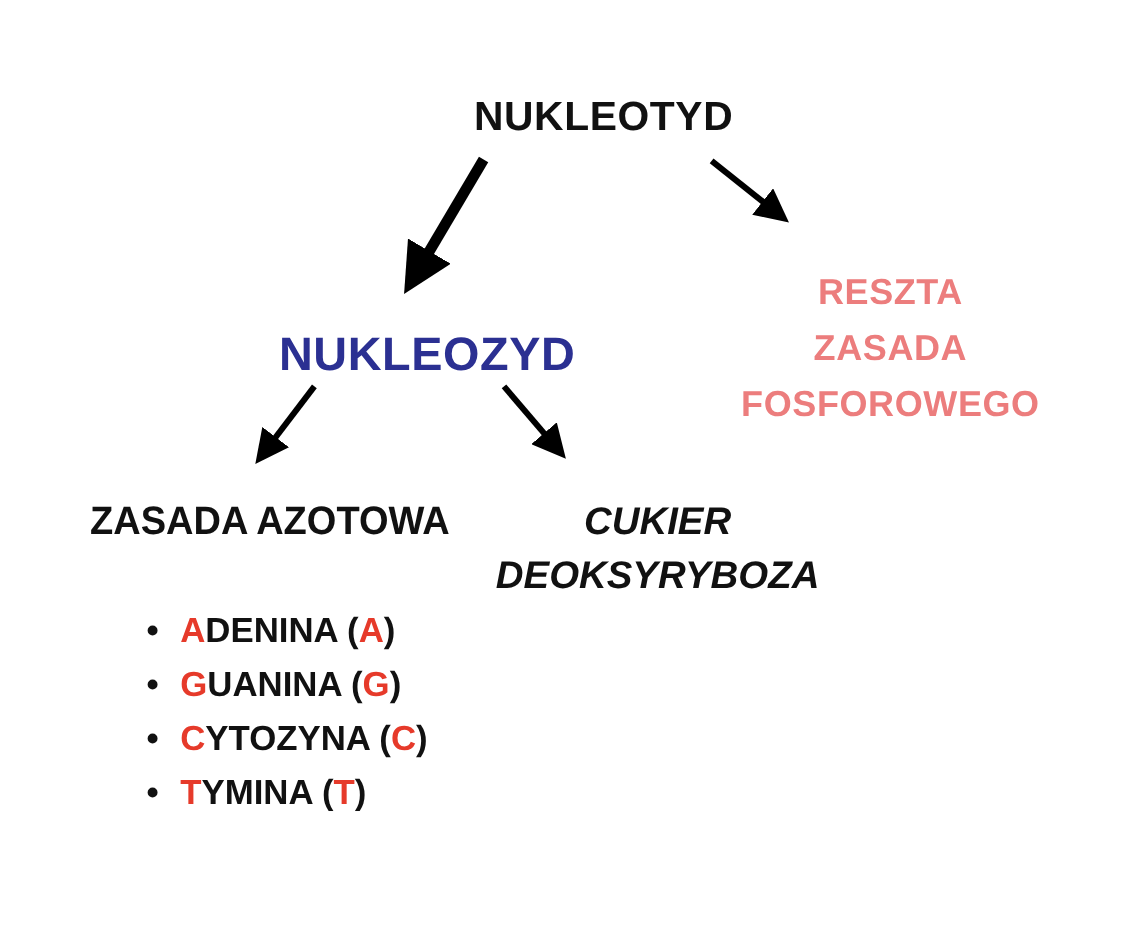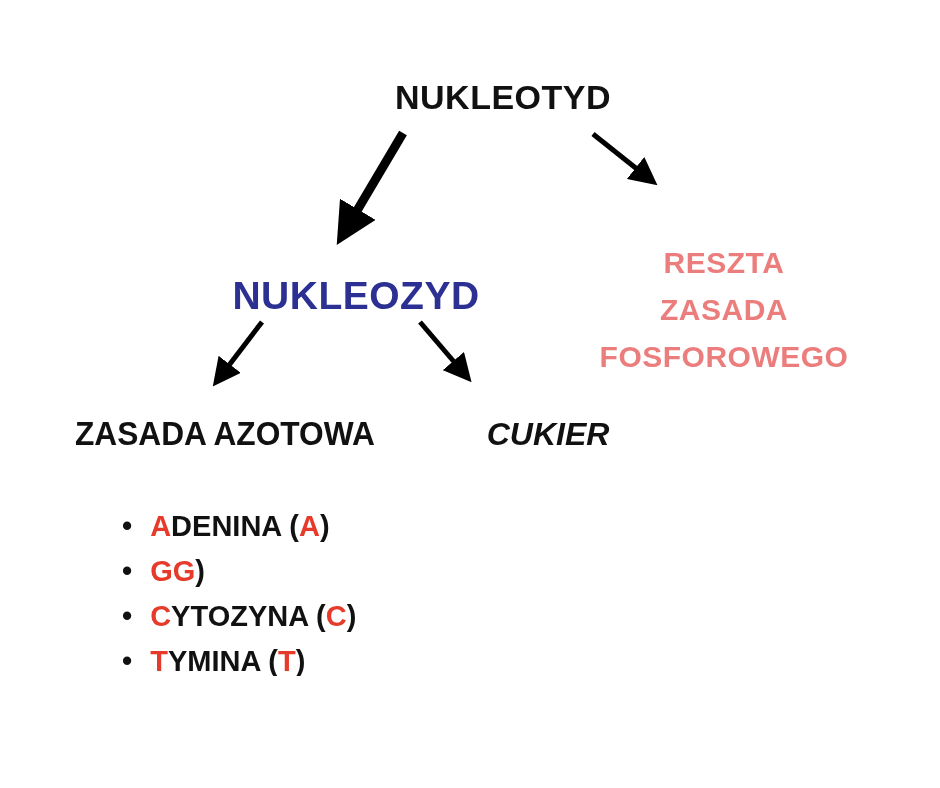--- a/index.html
+++ b/index.html
@@ -47,29 +47,28 @@
   }
   .node-nukleozyd {
     left: 356px;
     top: 274px;
     transform: translateX(-50%);
     font-size: 39px;
     letter-spacing: 0.5px;
     color: var(--color-navy, #2B3092);
   }
   .node-reszta {
-    left: 724px;
+    left: 742px;
     top: 220px;
     transform: translateX(-50%);
     text-align: center;
     font-size: 30px;
     line-height: 47px;
     letter-spacing: 0.5px;
     color: var(--color-salmon, #EC7D7D);
-    margin-top: 19px;
   }
   .node-zasada {
     left: 75px;
     top: 415px;
     font-size: 33px;
     transform: scaleX(0.96);
     transform-origin: left center;
     color: var(--color-text, #111111);
   }
   .node-cukier {
@@ -135,30 +134,31 @@
   <div class="node node-reszta">
     <div>RESZTA</div>
     <div>ZASADA</div>
     <div>FOSFOROWEGO</div>
   </div>
 
   <div class="node node-zasada">ZASADA AZOTOWA</div>
 
   <div class="node node-cukier">
     <div>CUKIER</div>
+    <div>DEOKSYRYBOZA</div>
   </div>
 
   <ul class="bases">
     <li>
       <span class="bullet-dot">•</span>
       <span class="red">A</span><span>DENINA (</span><span class="red">A</span><span>)</span>
     </li>
     <li>
       <span class="bullet-dot">•</span>
-      <span class="red">G</span><span class="red">G</span><span>)</span>
+      <span class="red">G</span><span>UANINA (</span><span class="red">G</span><span>)</span>
     </li>
     <li>
       <span class="bullet-dot">•</span>
       <span class="red">C</span><span>YTOZYNA (</span><span class="red">C</span><span>)</span>
     </li>
     <li>
       <span class="bullet-dot">•</span>
       <span class="red">T</span><span>YMINA (</span><span class="red">T</span><span>)</span>
     </li>
   </ul>

